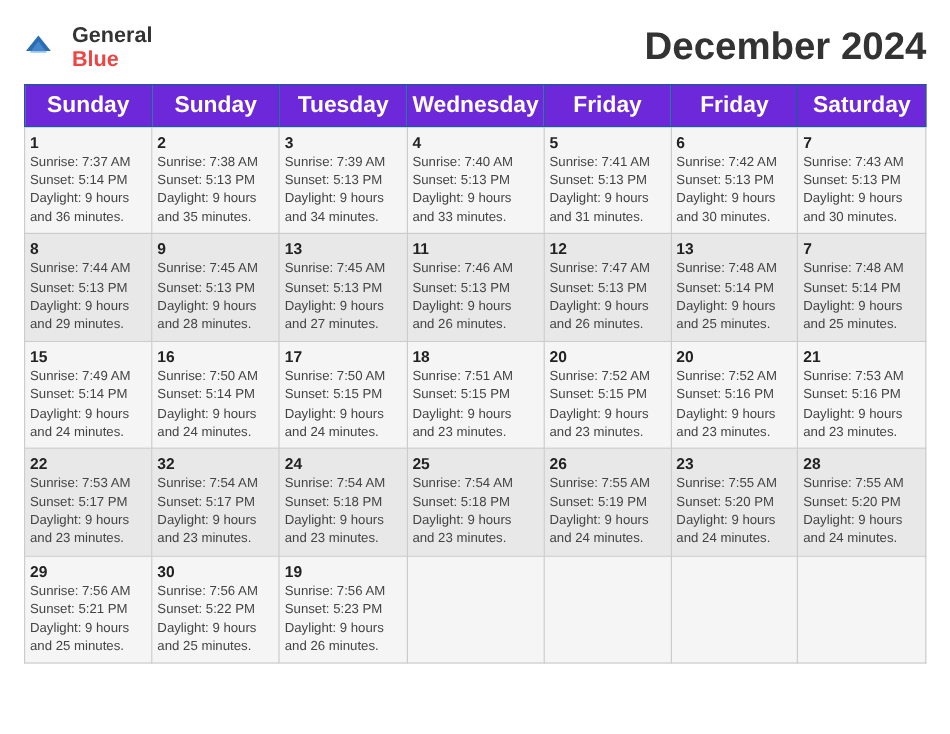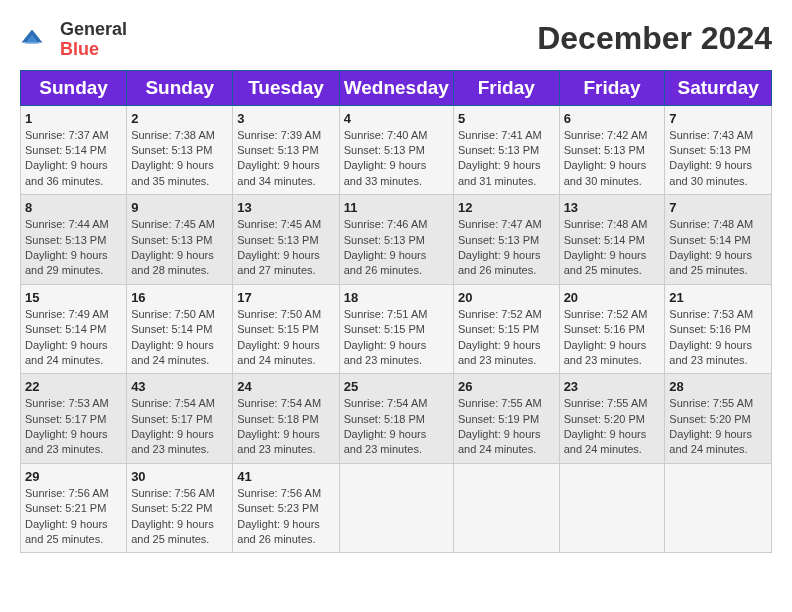--- a/index.html
+++ b/index.html
@@ -150,30 +150,30 @@
         <td><span class="day-number">15</span><span class="day-info">Sunrise: 7:49 AM<br>Sunset: 5:14 PM<br>Daylight: 9 hours<br>and 24 minutes.</span></td>
         <td><span class="day-number">16</span><span class="day-info">Sunrise: 7:50 AM<br>Sunset: 5:14 PM<br>Daylight: 9 hours<br>and 24 minutes.</span></td>
         <td><span class="day-number">17</span><span class="day-info">Sunrise: 7:50 AM<br>Sunset: 5:15 PM<br>Daylight: 9 hours<br>and 24 minutes.</span></td>
         <td><span class="day-number">18</span><span class="day-info">Sunrise: 7:51 AM<br>Sunset: 5:15 PM<br>Daylight: 9 hours<br>and 23 minutes.</span></td>
         <td><span class="day-number">20</span><span class="day-info">Sunrise: 7:52 AM<br>Sunset: 5:15 PM<br>Daylight: 9 hours<br>and 23 minutes.</span></td>
         <td><span class="day-number">20</span><span class="day-info">Sunrise: 7:52 AM<br>Sunset: 5:16 PM<br>Daylight: 9 hours<br>and 23 minutes.</span></td>
         <td><span class="day-number">21</span><span class="day-info">Sunrise: 7:53 AM<br>Sunset: 5:16 PM<br>Daylight: 9 hours<br>and 23 minutes.</span></td>
       </tr>
       <tr>
         <td><span class="day-number">22</span><span class="day-info">Sunrise: 7:53 AM<br>Sunset: 5:17 PM<br>Daylight: 9 hours<br>and 23 minutes.</span></td>
-        <td><span class="day-number">43</span><span class="day-info">Sunrise: 7:54 AM<br>Sunset: 5:17 PM<br>Daylight: 9 hours<br>and 23 minutes.</span></td>
+        <td><span class="day-number">32</span><span class="day-info">Sunrise: 7:54 AM<br>Sunset: 5:17 PM<br>Daylight: 9 hours<br>and 23 minutes.</span></td>
         <td><span class="day-number">24</span><span class="day-info">Sunrise: 7:54 AM<br>Sunset: 5:18 PM<br>Daylight: 9 hours<br>and 23 minutes.</span></td>
         <td><span class="day-number">25</span><span class="day-info">Sunrise: 7:54 AM<br>Sunset: 5:18 PM<br>Daylight: 9 hours<br>and 23 minutes.</span></td>
         <td><span class="day-number">26</span><span class="day-info">Sunrise: 7:55 AM<br>Sunset: 5:19 PM<br>Daylight: 9 hours<br>and 24 minutes.</span></td>
         <td><span class="day-number">23</span><span class="day-info">Sunrise: 7:55 AM<br>Sunset: 5:20 PM<br>Daylight: 9 hours<br>and 24 minutes.</span></td>
         <td><span class="day-number">28</span><span class="day-info">Sunrise: 7:55 AM<br>Sunset: 5:20 PM<br>Daylight: 9 hours<br>and 24 minutes.</span></td>
       </tr>
       <tr>
         <td><span class="day-number">29</span><span class="day-info">Sunrise: 7:56 AM<br>Sunset: 5:21 PM<br>Daylight: 9 hours<br>and 25 minutes.</span></td>
         <td><span class="day-number">30</span><span class="day-info">Sunrise: 7:56 AM<br>Sunset: 5:22 PM<br>Daylight: 9 hours<br>and 25 minutes.</span></td>
-        <td><span class="day-number">41</span><span class="day-info">Sunrise: 7:56 AM<br>Sunset: 5:23 PM<br>Daylight: 9 hours<br>and 26 minutes.</span></td>
+        <td><span class="day-number">19</span><span class="day-info">Sunrise: 7:56 AM<br>Sunset: 5:23 PM<br>Daylight: 9 hours<br>and 26 minutes.</span></td>
         <td class="empty"></td>
         <td class="empty"></td>
         <td class="empty"></td>
         <td class="empty"></td>
       </tr>
     </tbody>
 </table>
 
 </body></html>

